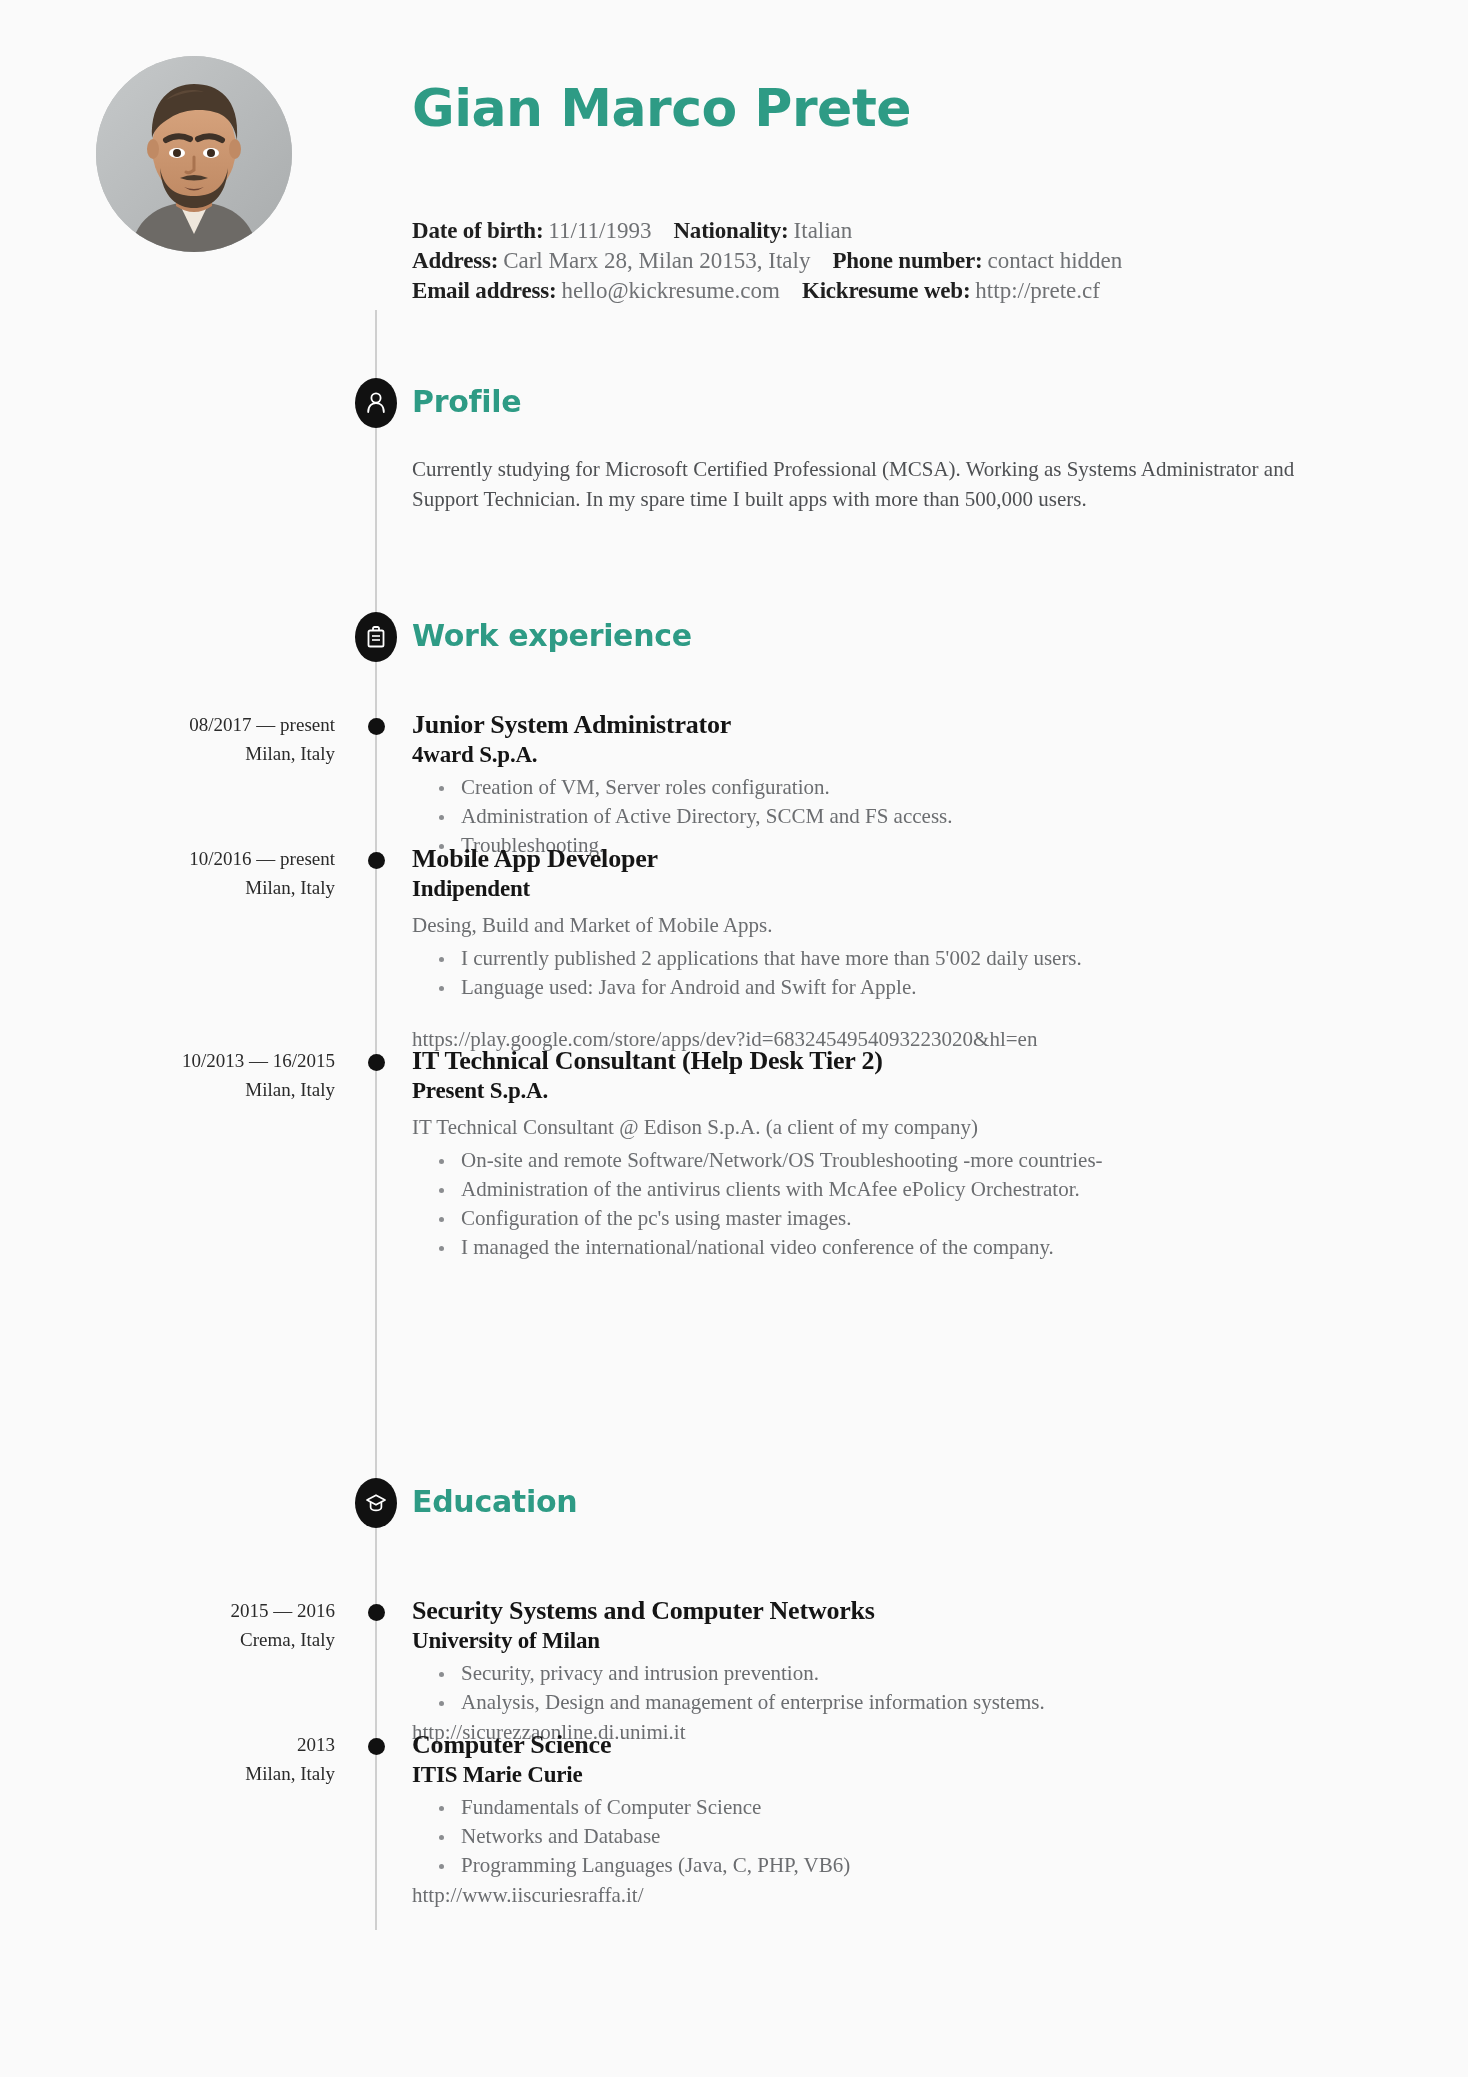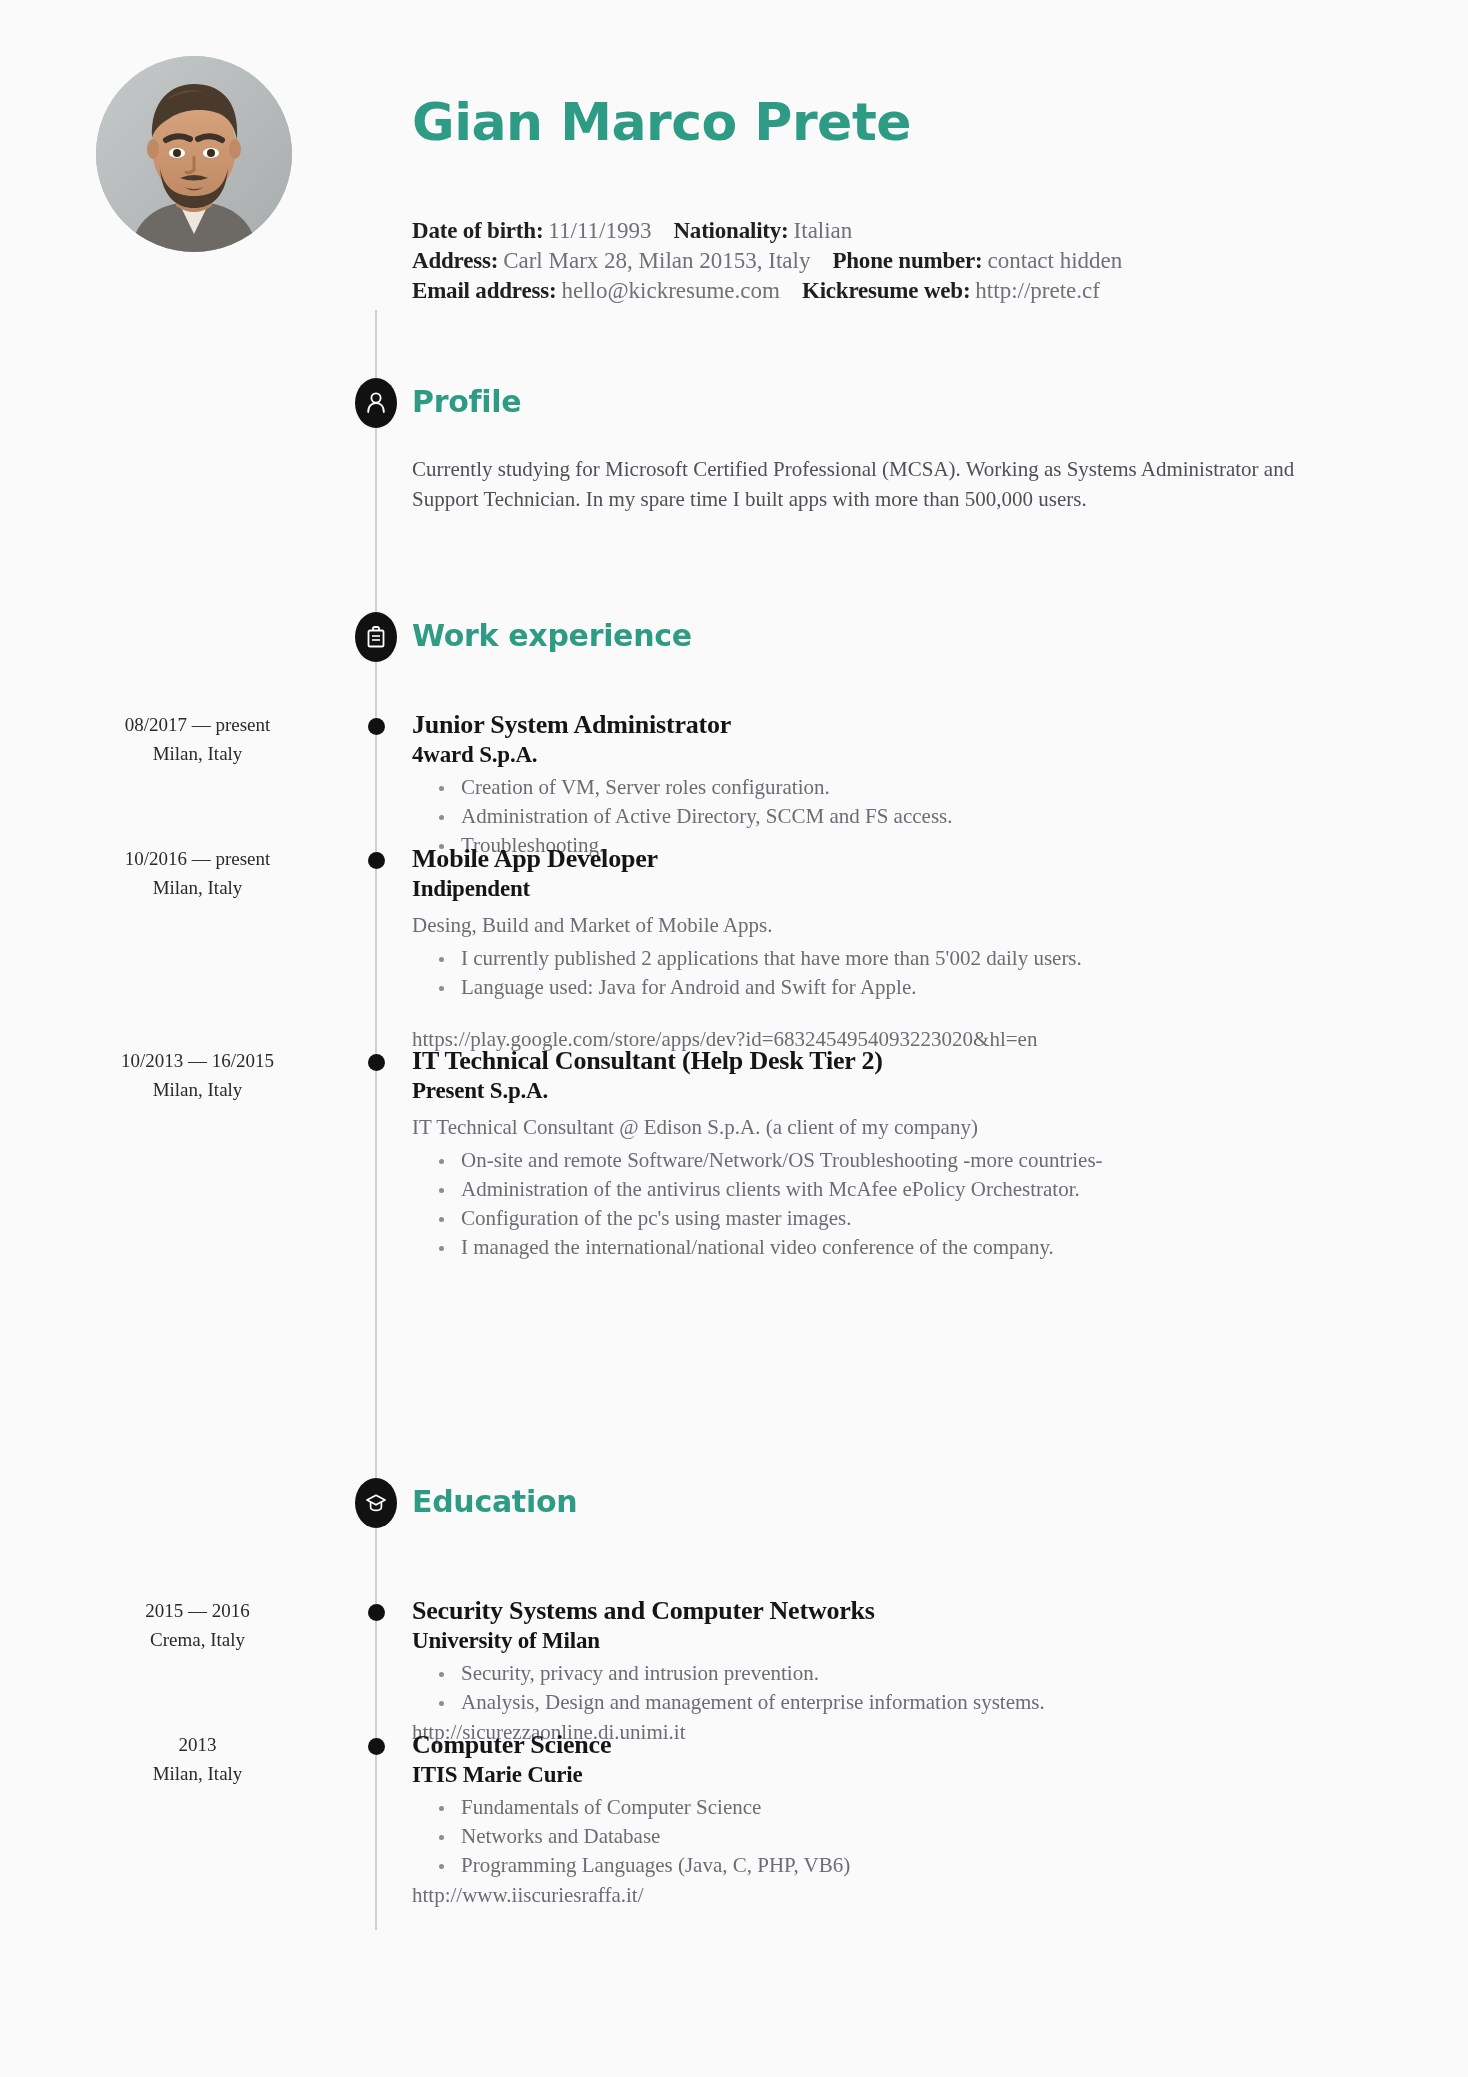--- a/index.html
+++ b/index.html
@@ -34,21 +34,21 @@
     height: 196px;
     border-radius: 50%;
     overflow: hidden;
     background: #b9bcbd;
   }
   .avatar svg { display: block; width: 100%; height: 100%; }
 
   .name {
     position: absolute;
     left: 412px;
-    top: 96px;
+    top: 82px;
     font-family: "DejaVu Sans", "Liberation Sans", sans-serif;
     font-weight: bold;
     font-size: 52px;
     letter-spacing: -0.5px;
     color: #2e9b85;
     line-height: 1;
     white-space: nowrap;
     text-align: right;
   }
 
@@ -111,21 +111,21 @@
     letter-spacing: -0.3px;
     white-space: nowrap;
   }
 
   
   .entry { position: absolute; left: 0; width: 1468px; }
   .entry-dates {
     position: absolute;
     left: 60px;
     width: 275px;
-    text-align: center;
+    text-align: right;
     font-size: 19px;
     color: #2a2a2a;
     line-height: 29px;
   }
   .entry-dot {
     position: absolute;
     left: 368px;
     width: 17px;
     height: 17px;
     border-radius: 50%;

